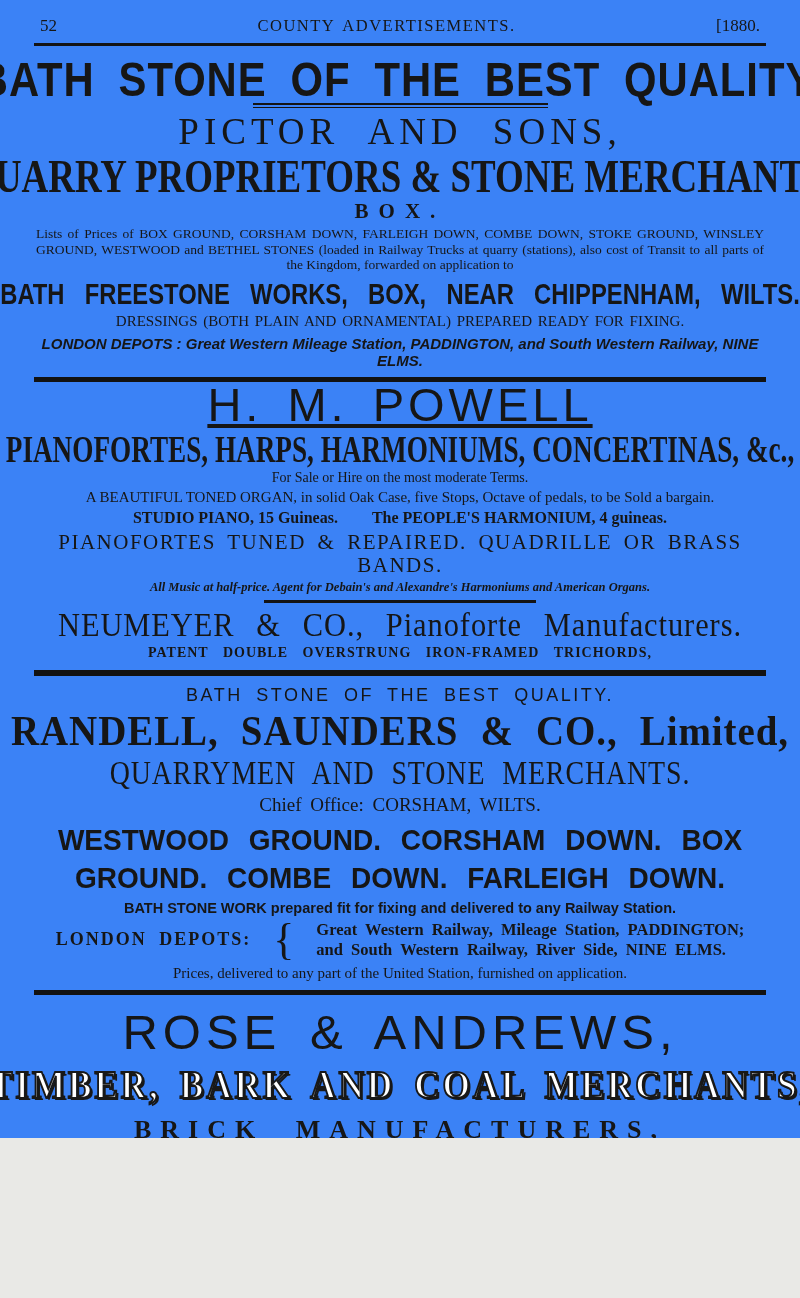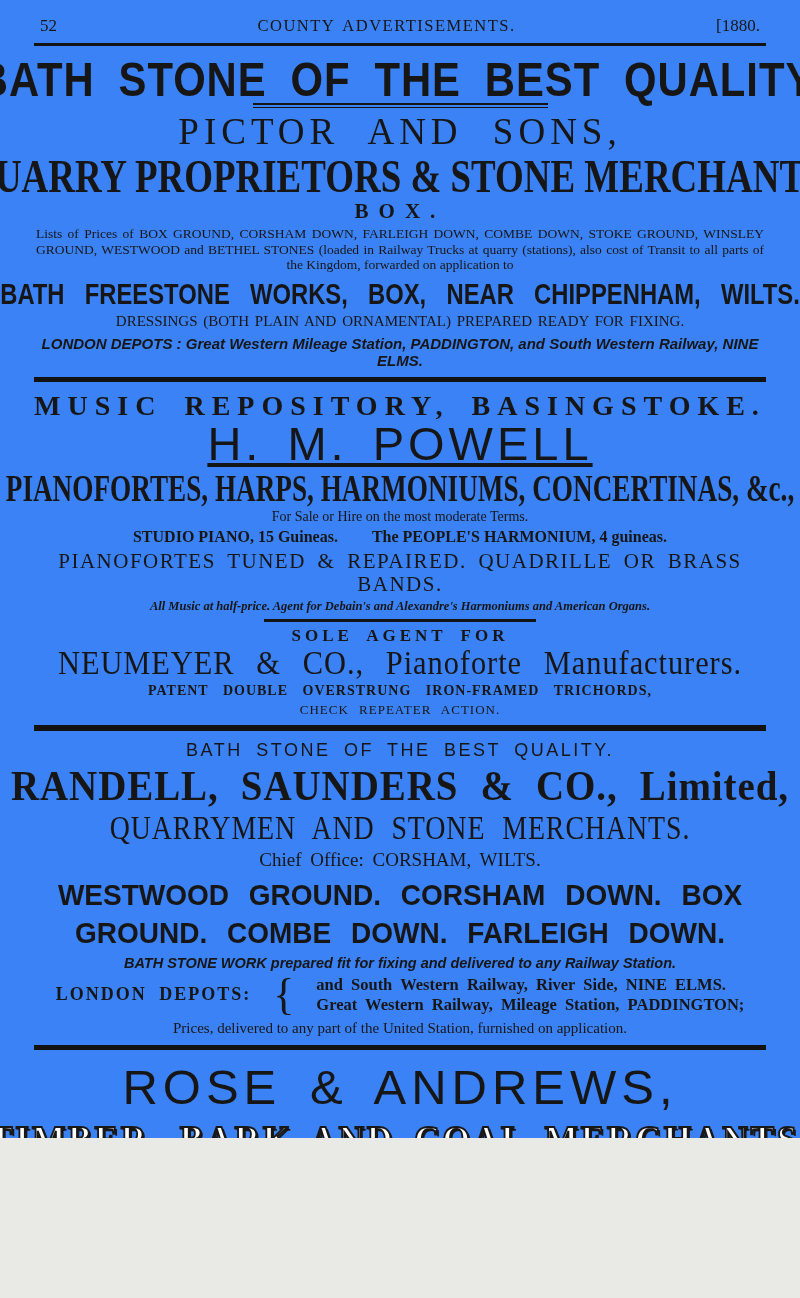--- a/index.html
+++ b/index.html
@@ -62,21 +62,21 @@
 
   
   .randell-headline{font-family:"Liberation Sans",sans-serif;font-size:18px;line-height:20px;
        letter-spacing:2.5px;word-spacing:6px;margin-top:9px;}
   .randell-name{font-weight:bold;font-size:41px;line-height:44px;letter-spacing:1px;
        word-spacing:12px;--sx:.95;--sy:1.05;margin-top:2px;}
   .randell-sub{font-size:31px;line-height:33px;letter-spacing:1px;word-spacing:10px;--sx:.9;--sy:1.08;margin-top:4px;}
   .randell-office{font-size:19px;line-height:22px;word-spacing:4px;margin-top:6px;}
   .randell-grounds{font-family:"Liberation Sans",sans-serif;font-weight:bold;
        font-size:28px;line-height:36px;word-spacing:12px;--sx:1;--sy:1.05;margin-top:6px;}
-  .randell-note{font-family:"Liberation Sans",sans-serif;font-style:italic;font-weight:bold;
+  .randell-note{font-family:"Liberation Sans",sans-serif;font-weight:bold;
        font-size:14.5px;line-height:16px;margin-top:6px;}
   .randell-depots{display:flex;justify-content:center;align-items:center;gap:22px;margin-top:2px;}
   .randell-depots .label{font-weight:bold;font-size:18px;letter-spacing:2px;word-spacing:6px;}
   .randell-depots .brace{font-size:44px;font-weight:normal;line-height:44px;}
   .randell-depots .lines{text-align:left;font-weight:bold;font-size:16.5px;line-height:20px;word-spacing:4px;}
   .randell-prices{font-size:15px;line-height:17px;margin-top:3px;}
 
   
   .rose-name{font-family:"Liberation Sans",sans-serif;font-size:49px;line-height:50px;
        letter-spacing:5px;word-spacing:10px;font-weight:normal;margin-top:12px;}
@@ -106,50 +106,48 @@
     <div class="pictor-sub sqz">QUARRY PROPRIETORS &amp; STONE MERCHANTS,</div>
     <div class="pictor-place">BOX.</div>
     <div class="pictor-details">Lists of Prices of BOX GROUND, CORSHAM DOWN, FARLEIGH DOWN, COMBE DOWN, STOKE GROUND, WINSLEY GROUND, WESTWOOD and BETHEL STONES (loaded in Railway Trucks at quarry (stations), also cost of Transit to all parts of the Kingdom, forwarded on application to</div>
     <div class="pictor-works sqz">BATH FREESTONE WORKS, BOX, NEAR CHIPPENHAM, WILTS.</div>
     <div class="pictor-dressings">DRESSINGS (BOTH PLAIN AND ORNAMENTAL) PREPARED READY FOR FIXING.</div>
     <div class="pictor-depots">LONDON DEPOTS : Great Western Mileage Station, PADDINGTON, and South Western Railway, NINE ELMS.</div>
   </div>
   <div class="rule-thick"></div>
 
   <div class="inner c">
-    <div class="powell-headline">MUSIC REPOSITORY, BASINGSTOKE.</div>
     <div class="powell-name">H. M. POWELL</div>
     <div class="powell-products sqz">PIANOFORTES, HARPS, HARMONIUMS, CONCERTINAS, &amp;c.,</div>
     <div class="powell-terms">For Sale or Hire on the most moderate Terms.</div>
+    <div class="powell-organ">A BEAUTIFUL TONED ORGAN, in solid Oak Case, five Stops, Octave of pedals, to be Sold a bargain.</div>
     <div class="powell-studio">
       <span>STUDIO PIANO, 15 Guineas.</span><span class="gap"></span><span>The PEOPLE'S HARMONIUM, 4 guineas.</span>
     </div>
     <div class="powell-tuned">PIANOFORTES TUNED &amp; REPAIRED.  QUADRILLE OR BRASS BANDS.</div>
     <div class="powell-half">All Music at half-price.   Agent for Debain's and Alexandre's Harmoniums and American Organs.</div>
     <div class="short-rule"></div>
-    <div class="powell-sole">SOLE AGENT FOR</div>
     <div class="powell-neumeyer sqz">NEUMEYER  &amp;  CO.,  Pianoforte  Manufacturers.</div>
     <div class="powell-patent">PATENT DOUBLE OVERSTRUNG IRON-FRAMED TRICHORDS,</div>
-    <div class="powell-action">CHECK REPEATER ACTION.</div>
   </div>
   <div class="rule-thick xl"></div>
 
   <div class="inner c">
     <div class="randell-headline">BATH STONE OF THE BEST QUALITY.</div>
     <div class="randell-name sqz">RANDELL, SAUNDERS &amp; CO., Limited,</div>
     <div class="randell-sub sqz">QUARRYMEN AND STONE MERCHANTS.</div>
     <div class="randell-office">Chief Office: CORSHAM, WILTS.</div>
     <div class="randell-grounds sqz-block">WESTWOOD GROUND.  CORSHAM DOWN.  BOX GROUND.  COMBE DOWN.  FARLEIGH DOWN.</div>
     <div class="randell-note">BATH STONE WORK prepared fit for fixing and delivered to any Railway Station.</div>
     <div class="randell-depots">
       <span class="label">LONDON DEPOTS:</span>
       <span class="brace">{</span>
       <span class="lines">
+        <div>Great Western Railway, Mileage Station, PADDINGTON;</div>
         <div>and South Western Railway, River Side, NINE ELMS.</div>
-        <div>Great Western Railway, Mileage Station, PADDINGTON;</div>
       </span>
     </div>
     <div class="randell-prices">Prices, delivered to any part of the United Station, furnished on application.</div>
   </div>
   <div class="rule-thick"></div>
 
   <div class="inner c">
     <div class="rose-name">ROSE &amp; ANDREWS,</div>
     <div class="rose-trades sqz">TIMBER, BARK AND COAL MERCHANTS,</div>
     <div class="rose-brick">BRICK MANUFACTURERS,</div>

